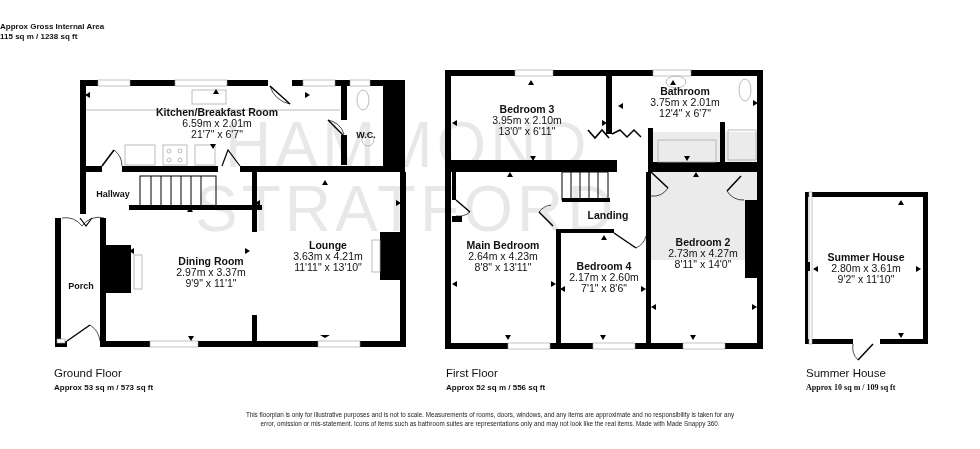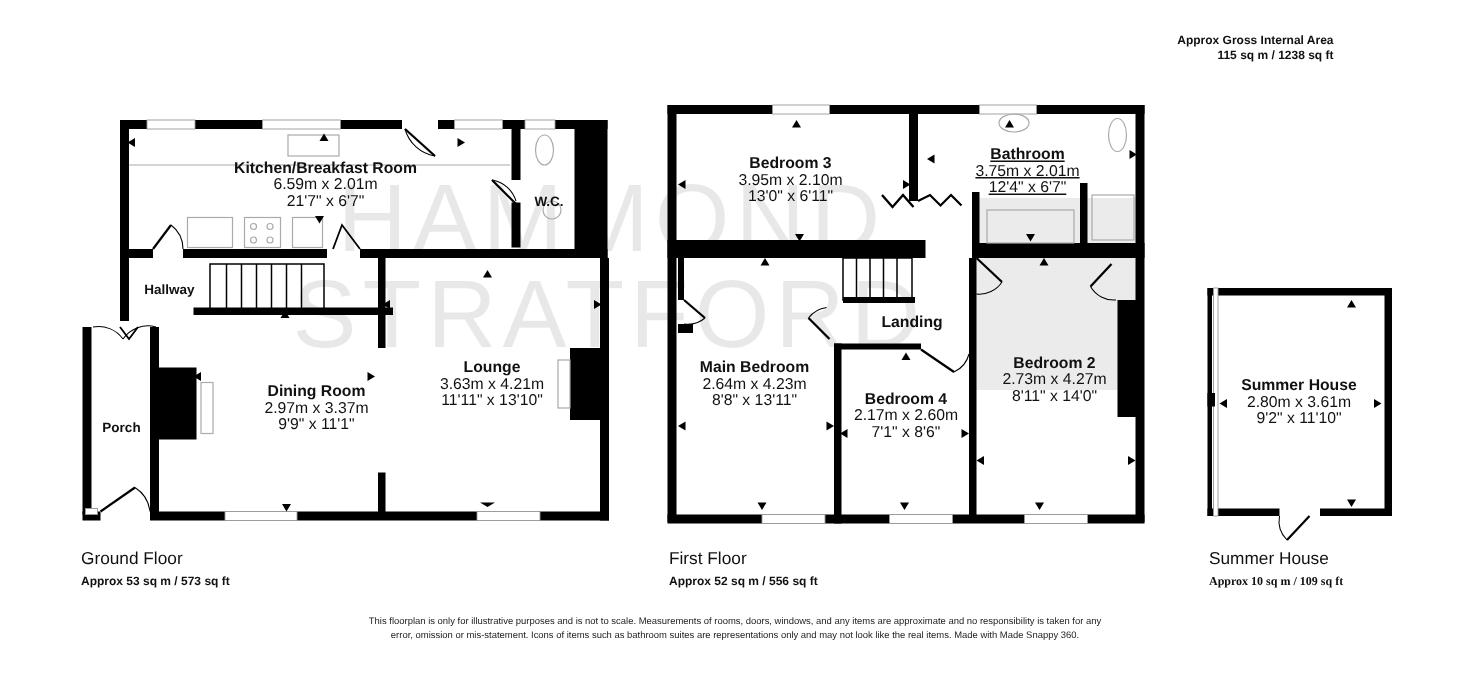--- a/index.html
+++ b/index.html
@@ -1,19 +1,19 @@
 <!DOCTYPE html>
 <html><head>
 <meta charset="utf-8">
 <style>
   html, body { margin: 0; padding: 0; background: #ffffff; }
   body { width: 980px; height: 449px; position: relative; overflow: hidden;
          font-family: "Liberation Sans", sans-serif; color: #111; }
   .abs { position: absolute; }
-  .hdr { left: 0; width: 889px; top: 22px; text-align: right; font-size: 8px; font-weight: bold; line-height: 10px; }
+  .hdr { left: 0; width: 889px; top: 22px; text-align: left; font-size: 8px; font-weight: bold; line-height: 10px; }
   svg.plan { position: absolute; left: 0; top: 0; }
   .room-label { position: absolute; text-align: center; line-height: 11px; transform: translateX(-50%); white-space: nowrap; }
   .room-label .name { font-weight: bold; font-size: 10.5px; display: block; }
   .room-label .dim { font-size: 10.5px; display: block; }
   .small-name { font-weight: bold; font-size: 9px; }
   .floor-title { position: absolute; font-size: 11.5px; }
   .floor-area { position: absolute; font-size: 8px; font-weight: bold; }
   .disclaimer { position: absolute; left: 245px; width: 490px; top: 411px; font-size: 6.3px; line-height: 8.5px; text-align: center; color: #222; }
   .watermark { position: absolute; font-size: 64px; color: rgba(0,0,0,0.09); letter-spacing: 4px; font-weight: normal; pointer-events: none; }
 </style>
@@ -241,21 +241,21 @@
 </div>
 <div class="room-label" style="left:81px; top:278px;">
   <span class="small-name">Porch</span>
 </div>
 
 <div class="room-label" style="left:527px; top:104px;">
   <span class="name">Bedroom 3</span>
   <span class="dim">3.95m x 2.10m</span>
   <span class="dim">13'0" x 6'11"</span>
 </div>
-<div class="room-label" style="left:685px; top:98px;text-decoration:underline;">
+<div class="room-label" style="left:685px; top:86px;">
   <span class="name">Bathroom</span>
   <span class="dim">3.75m x 2.01m</span>
   <span class="dim">12'4" x 6'7"</span>
 </div>
 <div class="room-label" style="left:608px; top:210px;">
   <span class="name">Landing</span>
 </div>
 <div class="room-label" style="left:503px; top:240px;">
   <span class="name">Main Bedroom</span>
   <span class="dim">2.64m x 4.23m</span>

